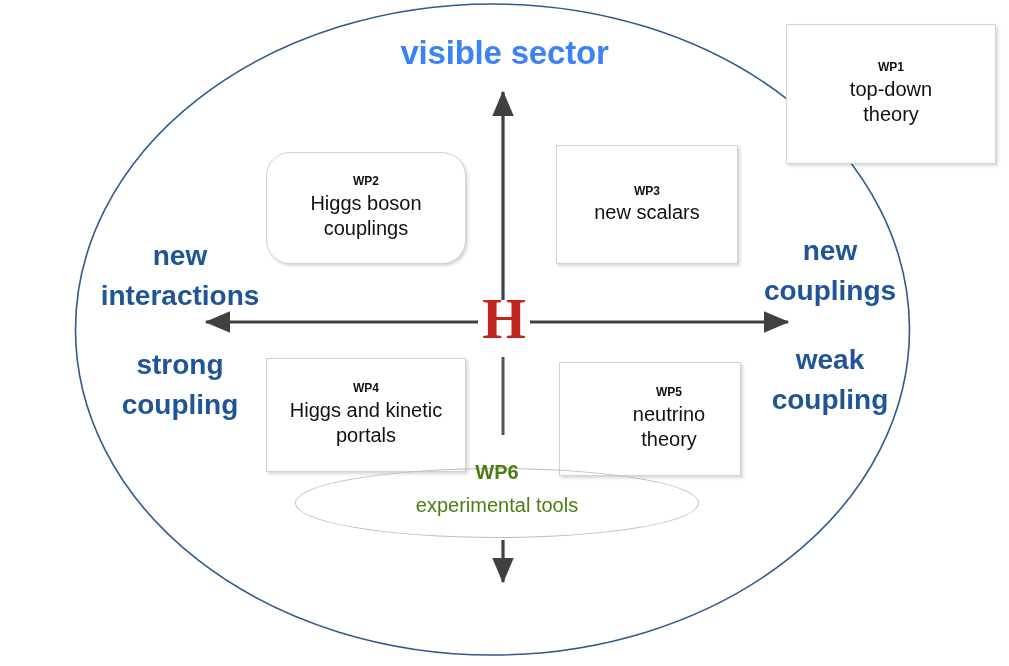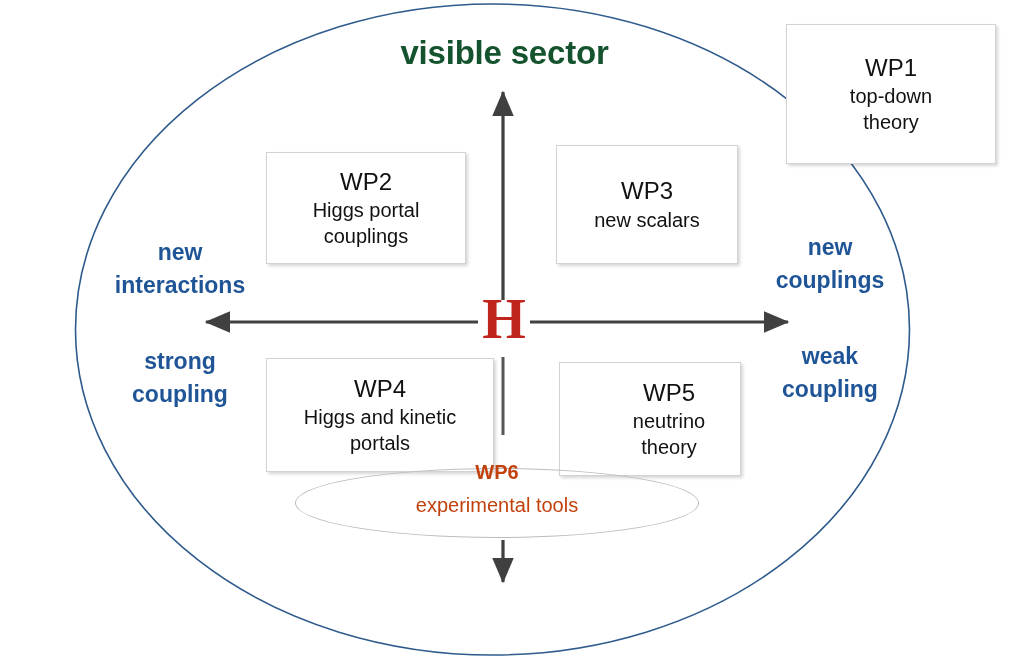--- a/index.html
+++ b/index.html
@@ -19,36 +19,36 @@
     position: absolute;
     left: 0;
     top: 0;
     width: 1009px;
     height: 666px;
   }
 
   
   .sector-label {
     position: absolute;
-    color: #14532d;
+    color: #3b82f6;
     font-weight: bold;
     font-size: 33px;
     letter-spacing: -0.2px;
     white-space: nowrap;
     text-align: center;
   }
   #label-visible-sector { left: 0; top: 34px; width: 1009px; }
   #label-hidden-sector  { left: 0; top: 592px; width: 1009px; }
 
   
   .axis-label {
     position: absolute;
     color: #1f5596;
     font-weight: bold;
-    font-size: 23px;
+    font-size: 28px;
     line-height: 1.42;
     text-align: center;
     white-space: nowrap;
   }
   #label-new-interactions { left: 80px;  top: 236px; width: 200px; }
   #label-strong-coupling  { left: 80px;  top: 345px; width: 200px; }
   #label-new-particles    { left: 730px; top: 231px; width: 200px; }
   #label-weak-coupling    { left: 730px; top: 340px; width: 200px; }
 
   
@@ -61,53 +61,53 @@
     display: flex;
     flex-direction: column;
     align-items: center;
     justify-content: center;
     color: #111111;
     font-size: 20px;
     line-height: 1.28;
     text-align: center;
   }
   .wp-box .wp-title {
-    font-weight: normal;
-    font-size: 24px;
+    font-weight: bold;
+    font-size: 12px;
     margin-bottom: 1px;
   }
   .wp-box .wp-desc {
     font-weight: normal;
   }
 
   #wp1 { left: 786px; top: 24px;  width: 210px; height: 140px; }
-  #wp2 { left: 266px; top: 152px; width: 200px; height: 112px; }
+  #wp2 { left: 266px; top: 152px; width: 200px; height: 112px; border-radius: 24px; }
   #wp3 { left: 556px; top: 145px; width: 182px; height: 119px; text-align: right; }
-  #wp4 { left: 266px; top: 358px; width: 228px; height: 114px; }
+  #wp4 { left: 266px; top: 358px; width: 200px; height: 114px; }
   #wp5 { left: 559px; top: 362px; width: 182px; height: 114px; padding-left: 38px; }
 
   
   #wp6 {
     position: absolute;
     left: 295px;
     top: 468px;
     width: 404px;
     height: 70px;
     border: 1px solid #bdbdbd;
     border-radius: 50%;
     background: transparent;
     box-sizing: border-box;
   }
   #wp6-text {
     position: absolute;
     left: 295px;
     top: 459px;
     width: 404px;
     text-align: center;
-    color: #c2410c;
+    color: #4d7c0f;
     font-size: 20px;
     line-height: 1.3;
     pointer-events: none;
   }
   #wp6-text .wp-title { font-weight: bold; display: block; }
   #wp6-text .wp-desc  { font-weight: normal; display: block; margin-top: 7px; }
 
   
   #center-h {
     position: absolute;
@@ -175,21 +175,21 @@
   <div id="center-h">H</div>
 
   <div class="wp-box" id="wp1">
     <div class="wp-title">WP1</div>
     <div class="wp-desc">top-down</div>
     <div class="wp-desc">theory</div>
   </div>
 
   <div class="wp-box" id="wp2">
     <div class="wp-title">WP2</div>
-    <div class="wp-desc">Higgs portal</div>
+    <div class="wp-desc">Higgs boson</div>
     <div class="wp-desc">couplings</div>
   </div>
 
   <div class="wp-box" id="wp3">
     <div class="wp-title">WP3</div>
     <div class="wp-desc">new scalars</div>
   </div>
 
   <div class="wp-box" id="wp4">
     <div class="wp-title">WP4</div>

